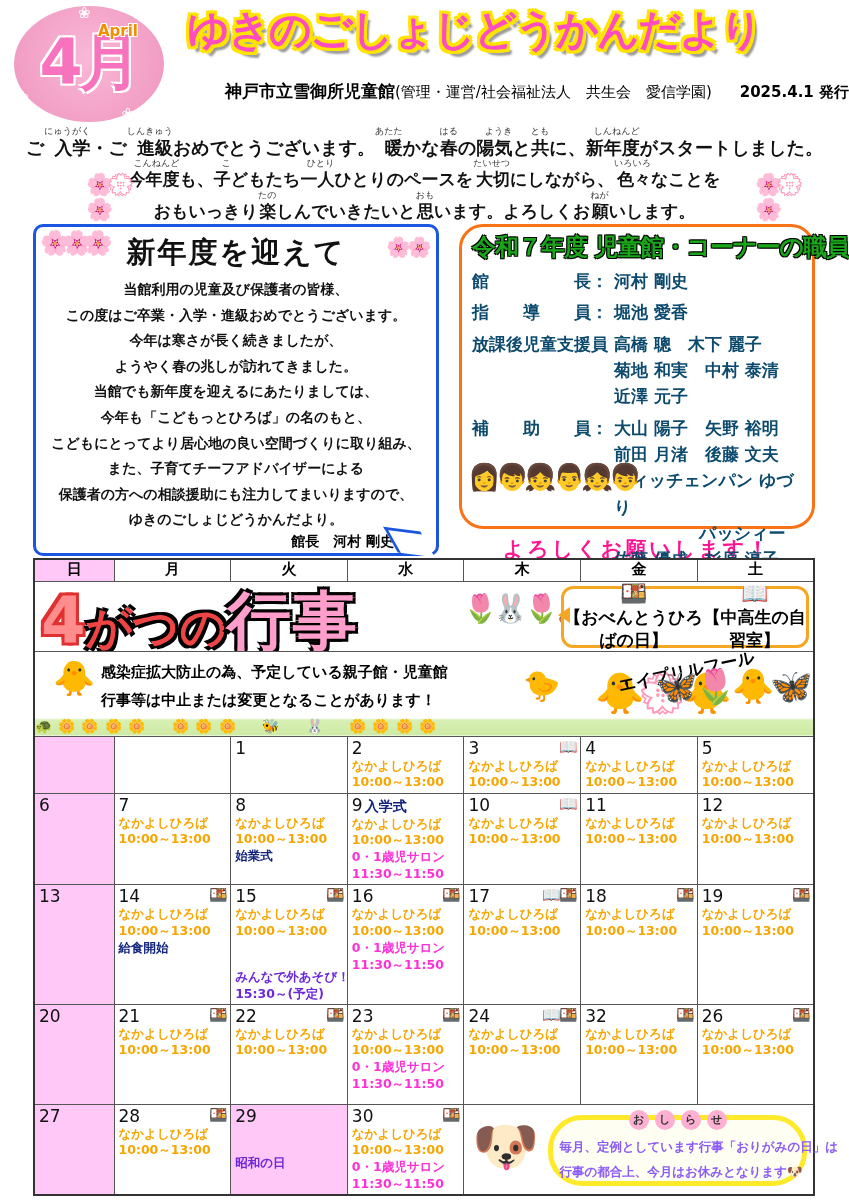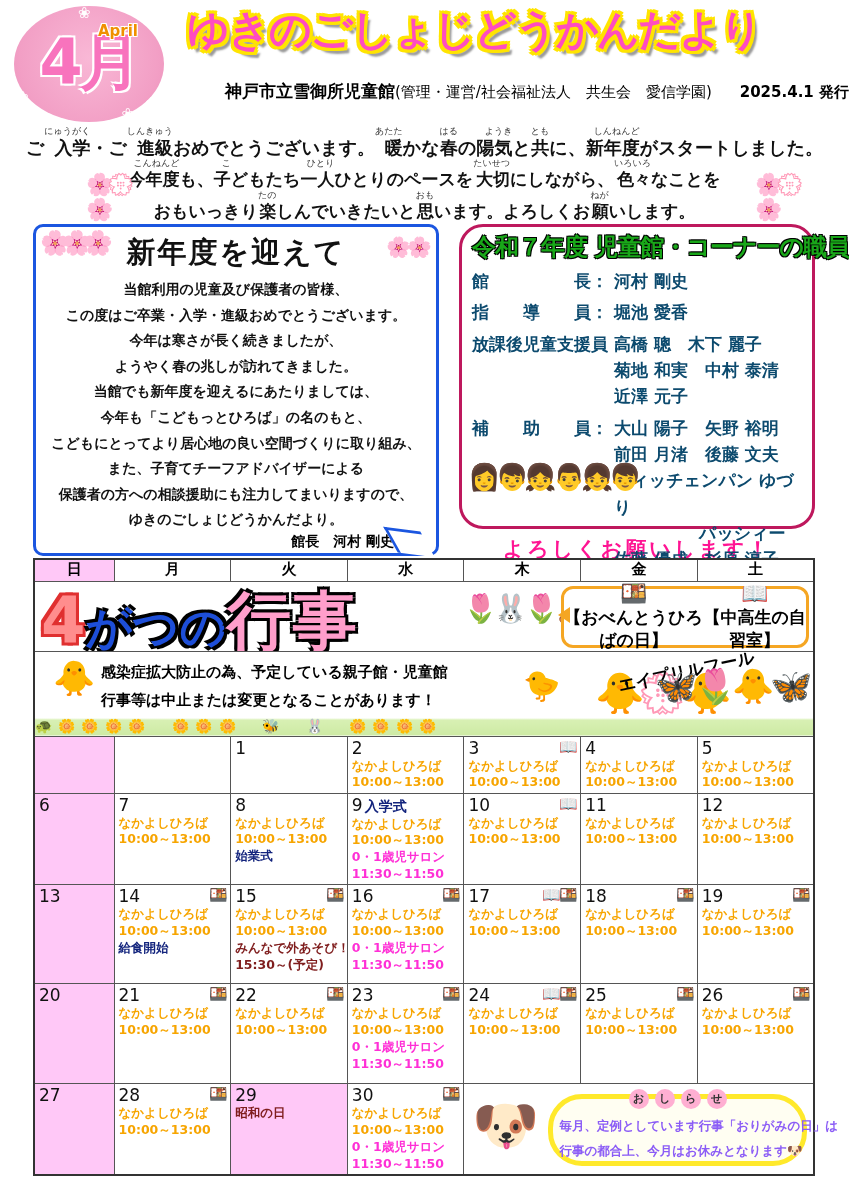--- a/index.html
+++ b/index.html
@@ -40,41 +40,41 @@
   .boxes { position:absolute; left:33px; top:224px; width:782px; display:flex; gap:20px; }
   .left-box { position:relative; width:406px; height:332px; border:3px solid #1b56e0; border-radius:10px; background:#fff; padding:6px 8px 4px; }
   .left-box .tail { position:absolute; right:10px; bottom:-2px; width:34px; height:26px; background:#fff; border-left:3px solid #1b56e0; border-top:3px solid #1b56e0; transform:skewX(35deg) rotate(8deg); }
   .lb-title { text-align:center; font-size:29px; font-weight:800; color:#111; letter-spacing:2px; }
   .lb-sakura-l { position:absolute; left:4px; top:2px; font-size:24px; letter-spacing:-8px; color:#f48fb1;}
   .lb-sakura-r { position:absolute; right:8px; top:8px; font-size:20px; letter-spacing:-4px;}
   .lb-body { margin-top:4px; text-align:center; font-size:14px; font-weight:600; line-height:1.83; color:#111; white-space:nowrap;}
   .lb-sign { text-align:right; padding-right:34px; font-size:14px; font-weight:700; }
 
   .right-col { width:356px; }
-  .right-box { position:relative; width:356px; height:305px; border:3px solid #be185d; border-radius:24px; background:#fff; padding:4px 10px; }
+  .right-box { position:relative; width:356px; height:305px; border:3px solid #f97316; border-radius:24px; background:#fff; padding:4px 10px; }
   .rb-title { text-align:center; font-size:24px; font-weight:800; color:#19a719; white-space:nowrap; letter-spacing:-1px;
     text-shadow:-1px -1px 0 #000,1px -1px 0 #000,-1px 1px 0 #000,1px 1px 0 #000; }
   .staff-row { display:flex; font-size:17px; color:#0c4a6e; line-height:1.55; margin-top:5px;}
   .staff-role { width:142px; font-weight:600; white-space:nowrap; flex:none;}
   .staff-names { font-weight:600; white-space:pre-line; }
   .family { position:absolute; left:6px; bottom:34px; font-size:26px; letter-spacing:-4px;}
   .rb-footer { text-align:center; font-size:21px; font-weight:800; color:#ff1493; letter-spacing:3px; margin-top:6px; white-space:nowrap;}
 
   
   table.cal { position:absolute; left:33px; top:558px; width:782px; border-collapse:collapse; table-layout:fixed; }
   table.cal td, table.cal th { border:1px solid #555; vertical-align:top; }
   table.cal { border:2px solid #333; }
   th.dayhdr { height:22px; font-size:15px; font-weight:700; background:#fff; text-align:center; vertical-align:middle;}
   th.dayhdr.sun { background:#ffc8f7; }
   td.pink { background:#ffc8f7; }
   .banner-cell { height:70px; position:relative; overflow:hidden; }
   .banner-title { position:absolute; left:6px; top:-4px; white-space:nowrap; }
   .bt-num { font-size:64px; font-weight:800; color:#ff8d8d; letter-spacing:0;
     text-shadow:-3px -3px 0 #e03030,3px -3px 0 #e03030,-3px 3px 0 #e03030,3px 3px 0 #e03030; }
-  .bt-mid { font-size:46px; font-weight:800; color:#1d4ed8;
+  .bt-mid { font-size:46px; font-weight:800; color:#ef4444;
     text-shadow:-3px -3px 0 #000,3px -3px 0 #000,-3px 3px 0 #000,3px 3px 0 #000;text-align:center; }
   .bt-main { font-size:64px; font-weight:800; color:#ff9ecb; letter-spacing:2px;
     text-shadow:-3px -3px 0 #000,3px -3px 0 #000,-3px 3px 0 #000,3px 3px 0 #000; }
   .banner-deco { position:absolute; left:428px; top:10px; font-size:28px; letter-spacing:-4px;}
   .legend { position:absolute; right:4px; top:4px; width:248px; height:62px; border:3px solid #f5a623; border-radius:12px; background:#fff; display:flex; justify-content:space-around; align-items:center; }
   .legend:before { content:""; position:absolute; left:-14px; top:18px; border:8px solid transparent; border-right:12px solid #f5a623; }
   .legend-item { text-align:center; }
   .legend-item .ic { font-size:22px; line-height:24px; display:block;}
   .legend-item .lb { font-size:17px; font-weight:700; display:block; }
 
@@ -87,21 +87,21 @@
   .band-right  { position:absolute; right:4px; top:14px; font-size:34px; letter-spacing:-4px;}
   .april-fool  { position:absolute; left:582px; top:8px; font-size:17px; font-weight:800; transform:rotate(-12deg); white-space:nowrap;}
   .band-grass  { position:absolute; left:0; bottom:0; width:100%; font-size:14px; letter-spacing:6px; white-space:nowrap; overflow:hidden;}
 
   td.daycell { padding:1px 4px; overflow:hidden;}
   .wk0 td { height:57px; } .wk1 td { height:84px; } .wk2 td { height:99px; } .wk3 td { height:100px; } .wk4 td { height:88px; }
   .d-num { font-size:17px; color:#111; }
   .d-note { font-size:14px; font-weight:800; color:#13247d; margin-left:2px;}
   .d-icons { float:right; font-size:15px; letter-spacing:-2px;}
   .ev { font-size:12.5px; font-weight:800; line-height:1.35; white-space:nowrap; }
-  .ev.orange { color:#f7a500; } .ev.navy { color:#13247d; } .ev.red { color:#7f1d1d; } .ev.magenta { color:#ff2fd6; }
+  .ev.orange { color:#f7a500; } .ev.navy { color:#13247d; } .ev.red { color:#6d28d9;margin-top:29px; } .ev.magenta { color:#ff2fd6; }
 
   .notice-cell { position:relative; padding:2px; }
   .dog { position:absolute; left:8px; top:10px; font-size:54px; }
   .notice-bubble { position:absolute; left:84px; top:10px; right:6px; bottom:8px; border:5px solid #ffe92b; border-radius:34px; background:#fffef2; padding:14px 6px 4px; text-align:center;}
   .notice-title { position:absolute; left:50%; transform:translateX(-50%); top:-12px; white-space:nowrap;}
   .notice-title span { display:inline-block; background:#ffafd2; color:#333; border-radius:50%; width:20px; height:20px; line-height:20px; font-size:11px; font-weight:800; margin:0 3px; }
   .notice-line { font-size:12.5px; font-weight:800; color:#8b5cf6; line-height:2; white-space:nowrap;}
 </style>
 </head>
 <body>
@@ -338,21 +338,21 @@
               <div>なかよしひろば</div>
               <div>10:00～13:00</div>
             </div><div class="ev magenta">
               <div>0・1歳児サロン</div>
               <div>11:30～11:50</div>
             </div></td>
           <td class="daycell"><span class="d-icons">📖🍱</span><span class="d-num">24</span><div class="ev orange">
               <div>なかよしひろば</div>
               <div>10:00～13:00</div>
             </div></td>
-          <td class="daycell"><span class="d-icons">🍱</span><span class="d-num">25</span><div class="ev orange">
+          <td class="daycell"><span class="d-icons">🍱</span><span class="d-num">32</span><div class="ev orange">
               <div>なかよしひろば</div>
               <div>10:00～13:00</div>
             </div></td>
           <td class="daycell"><span class="d-icons">🍱</span><span class="d-num">26</span><div class="ev orange">
               <div>なかよしひろば</div>
               <div>10:00～13:00</div>
             </div></td>
         </tr>
         <tr class="wk4">
           <td class="daycell pink"><span class="d-num">27</span></td>

